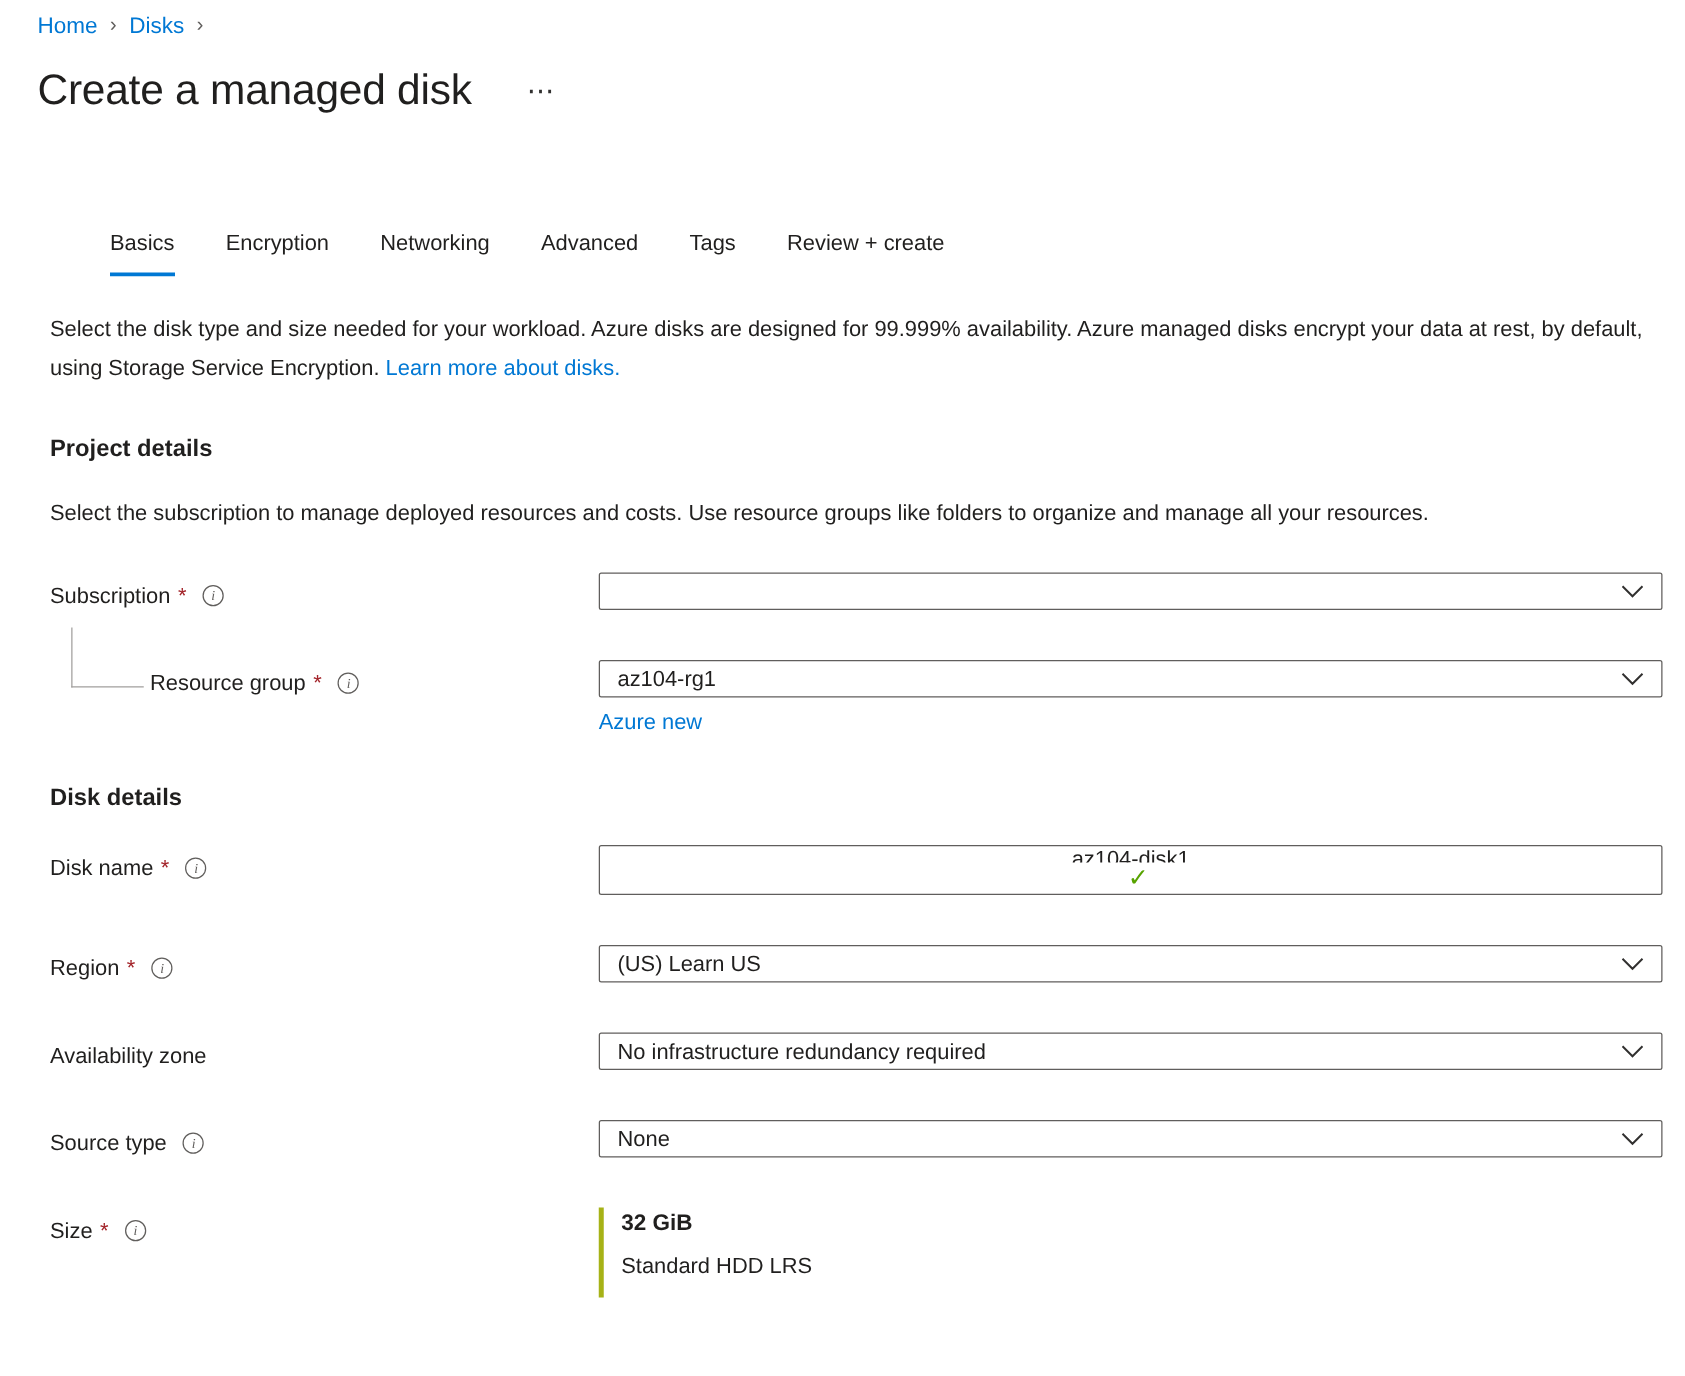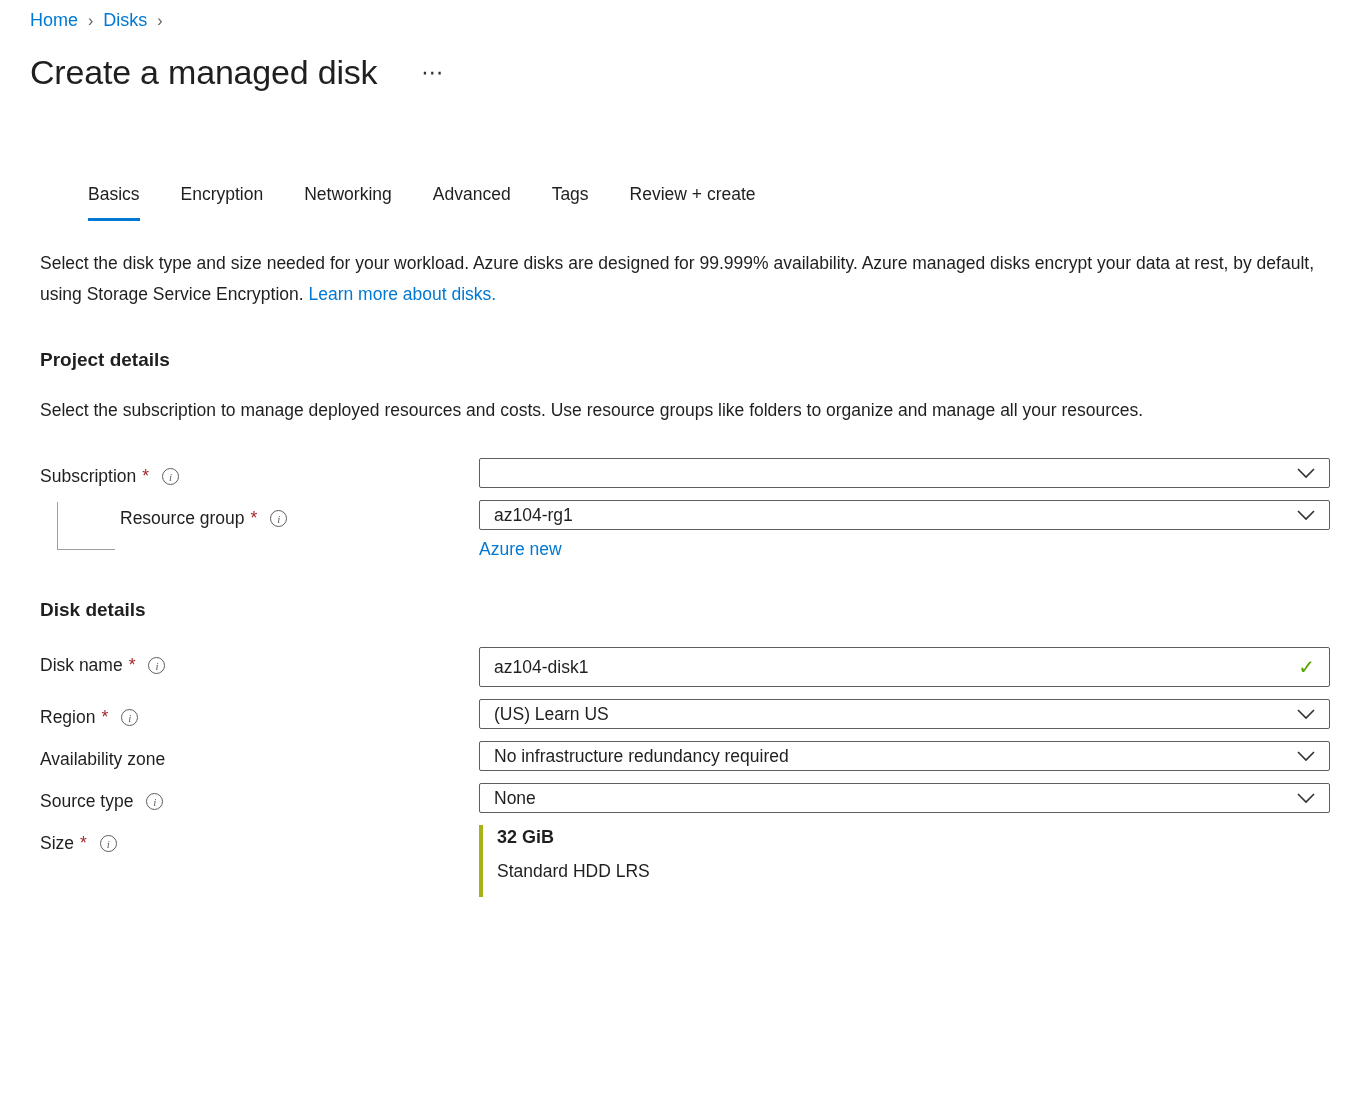--- a/index.html
+++ b/index.html
@@ -35,38 +35,38 @@
 
   
   .intro { margin-top: 27px; font-size: 17.5px; line-height: 1.78; max-width: 1285px; }
   .intro a { color: #0078d4; text-decoration: none; cursor: pointer; }
 
   h2.section { font-size: 19px; font-weight: 700; margin-top: 39px; }
   .section-desc { margin-top: 24px; font-size: 17.5px; line-height: 1.78; max-width: 1280px; }
 
   
   .form { margin-top: 32px; }
-  .row { display: flex; align-items: flex-start; margin-bottom: 12px; }
+  .row { display: flex; align-items: flex-start; margin-bottom: 40px; }
   .label-col { width: 439px; flex: 0 0 439px; padding-top: 8px; display: flex; align-items: center; gap: 7px; font-size: 17.5px; }
   .label-col.indent { padding-left: 80px; }
   .field-col { flex: 1 1 auto; max-width: 851px; }
   .req { color: #a4262c; font-weight: 400; margin-left: -1px; }
   .info {
     display: inline-flex; align-items: center; justify-content: center;
     width: 17px; height: 17px; border: 1px solid #605e5c; border-radius: 50%;
     font-size: 11px; font-style: italic; font-family: "Liberation Serif", serif;
     color: #605e5c; margin-left: 6px; cursor: pointer; flex: 0 0 auto;
   }
 
   .select, .textbox {
     height: 30px; border: 1px solid #605e5c; border-radius: 2px;
     display: flex; align-items: center; padding: 0 14px; font-size: 17.5px;
     background: #fff; cursor: pointer; justify-content: space-between;
   }
-  .textbox { height: 40px; cursor: text; }
+  .textbox { height: 40px; cursor: text; flex-direction: column; }
   .select .value, .textbox .value { flex: 1 1 auto; white-space: nowrap; overflow: hidden; }
   .chevron { flex: 0 0 auto; margin-left: 12px; display: flex; align-items: center; }
   .check { color: #57a300; font-size: 20px; font-weight: 700; flex: 0 0 auto; margin-left: 12px; }
 
   .link-small { display: inline-block; margin-top: 9px; font-size: 17.5px; color: #0078d4; text-decoration: none; cursor: pointer; }
 
   
   .sub-group { position: relative; }
   .connector {
     position: absolute; left: 17px; top: 44px; width: 58px; height: 48px;

